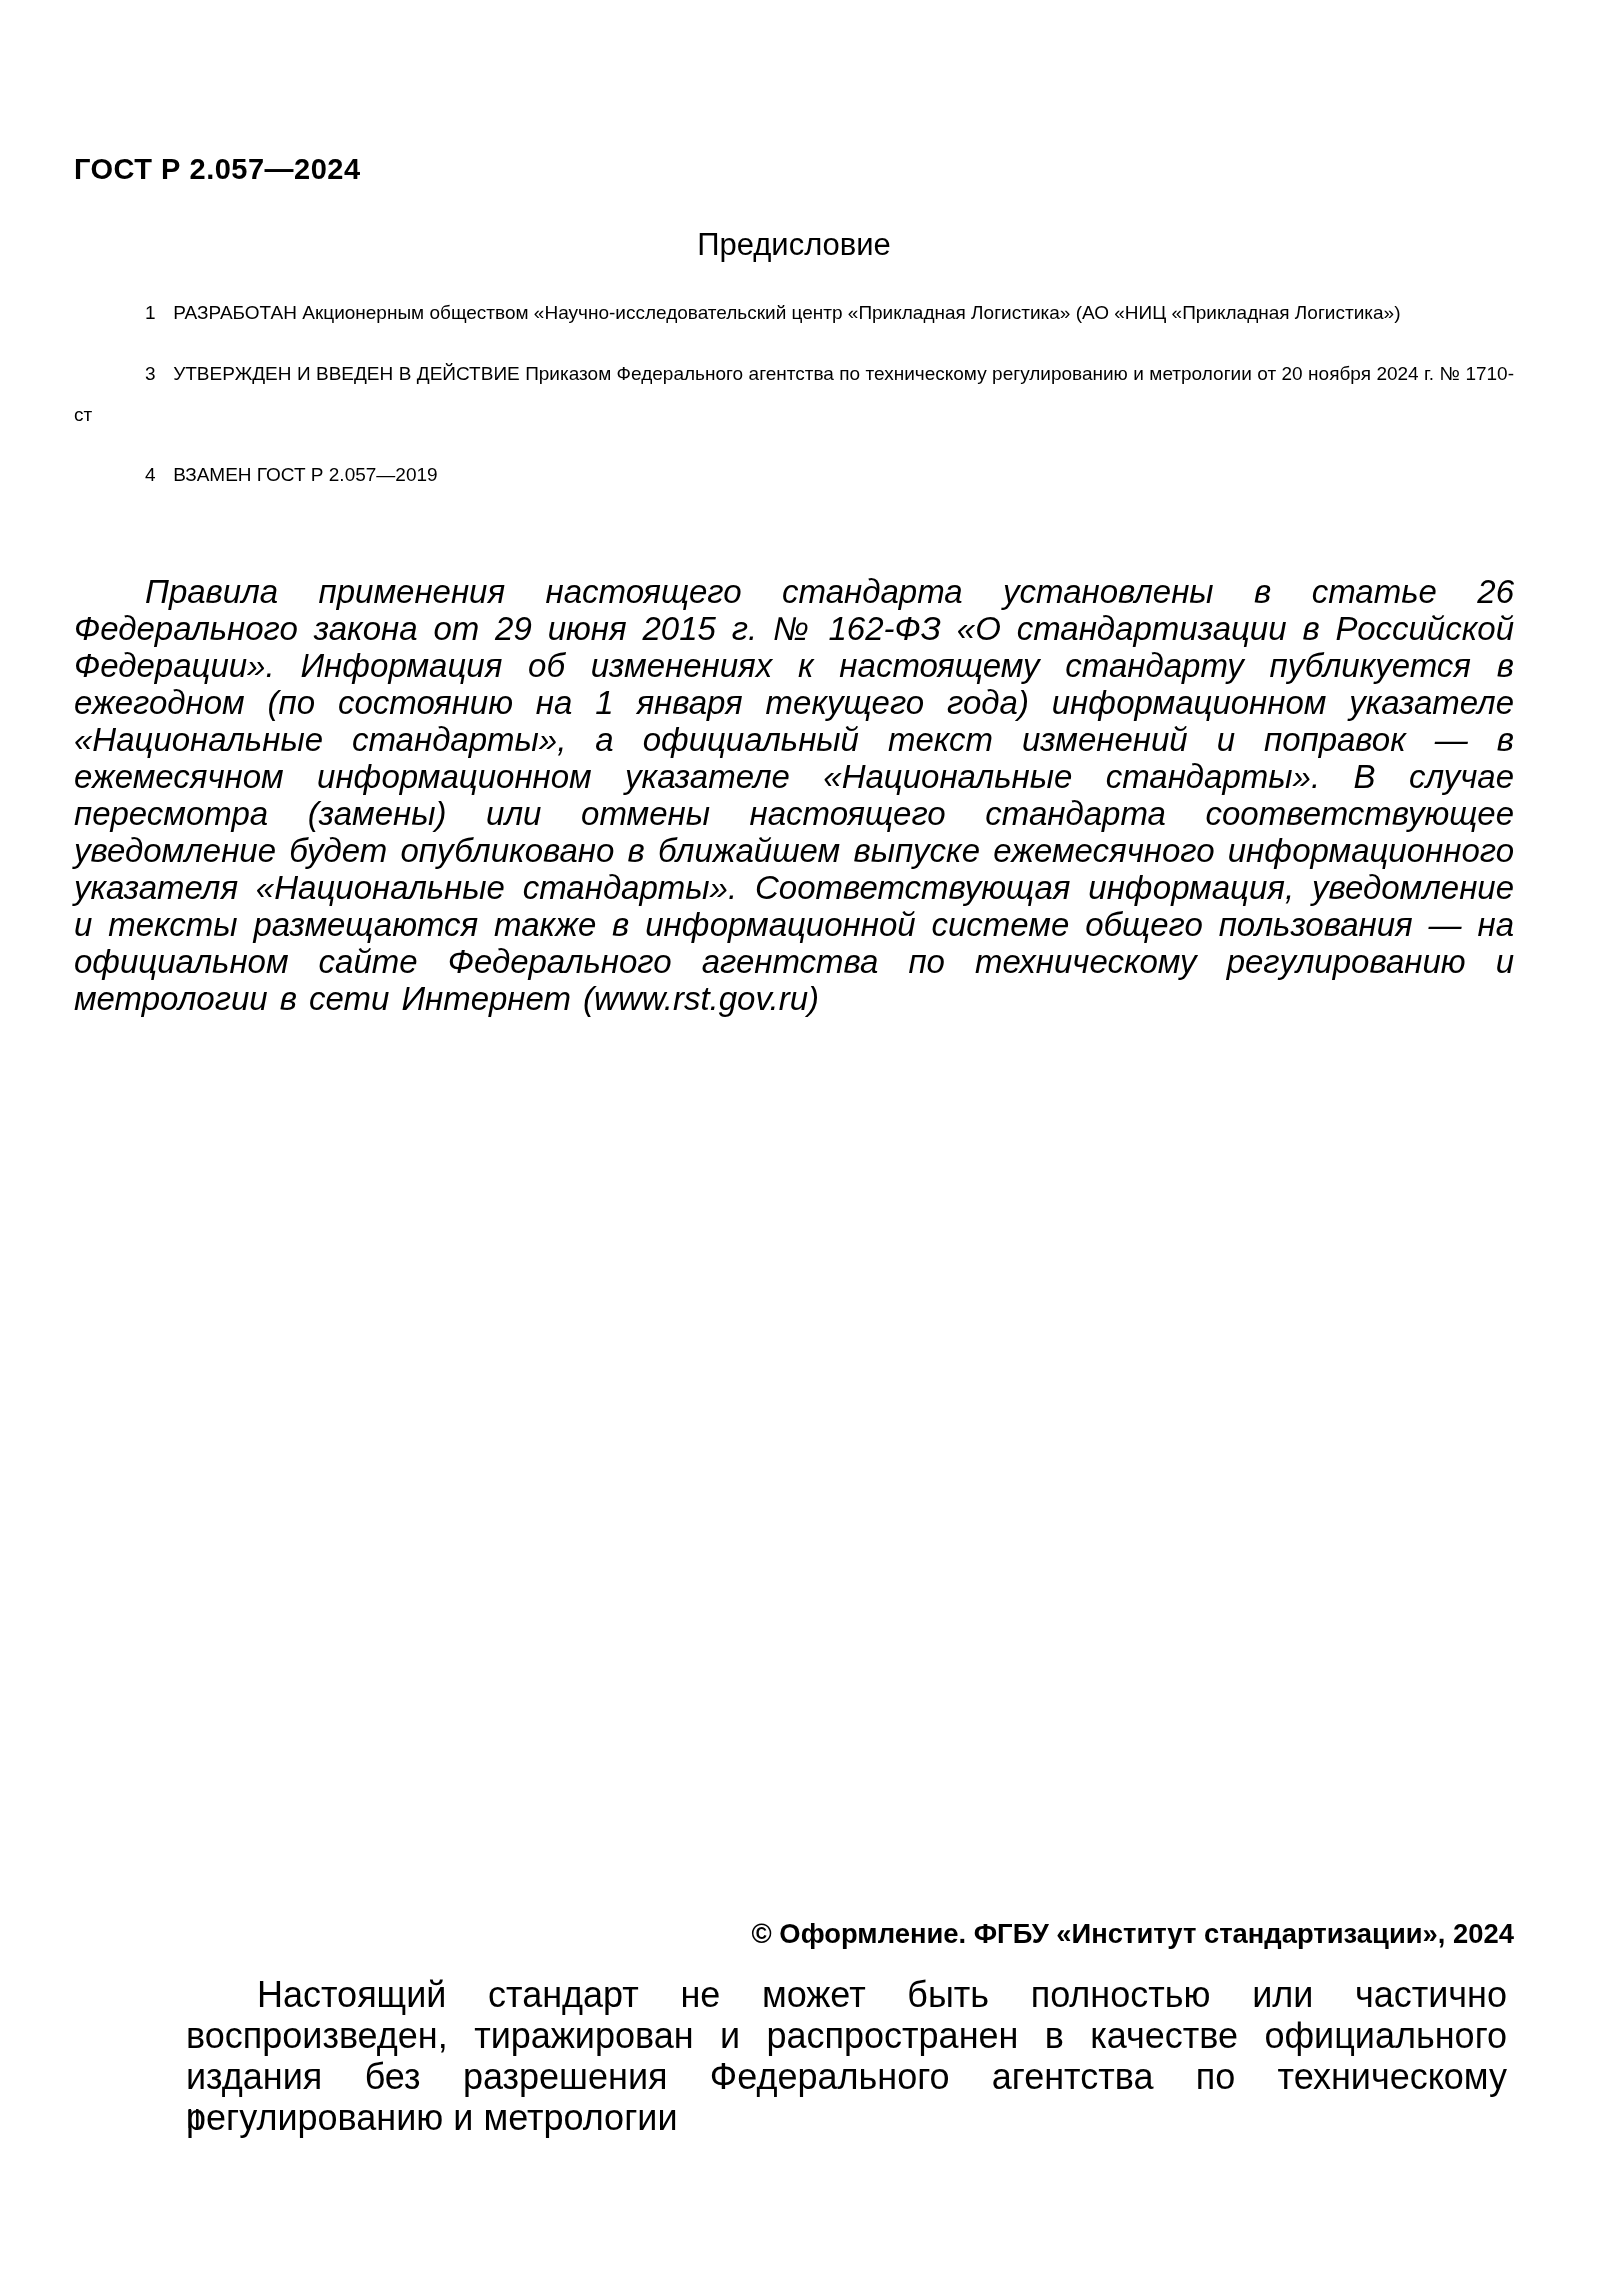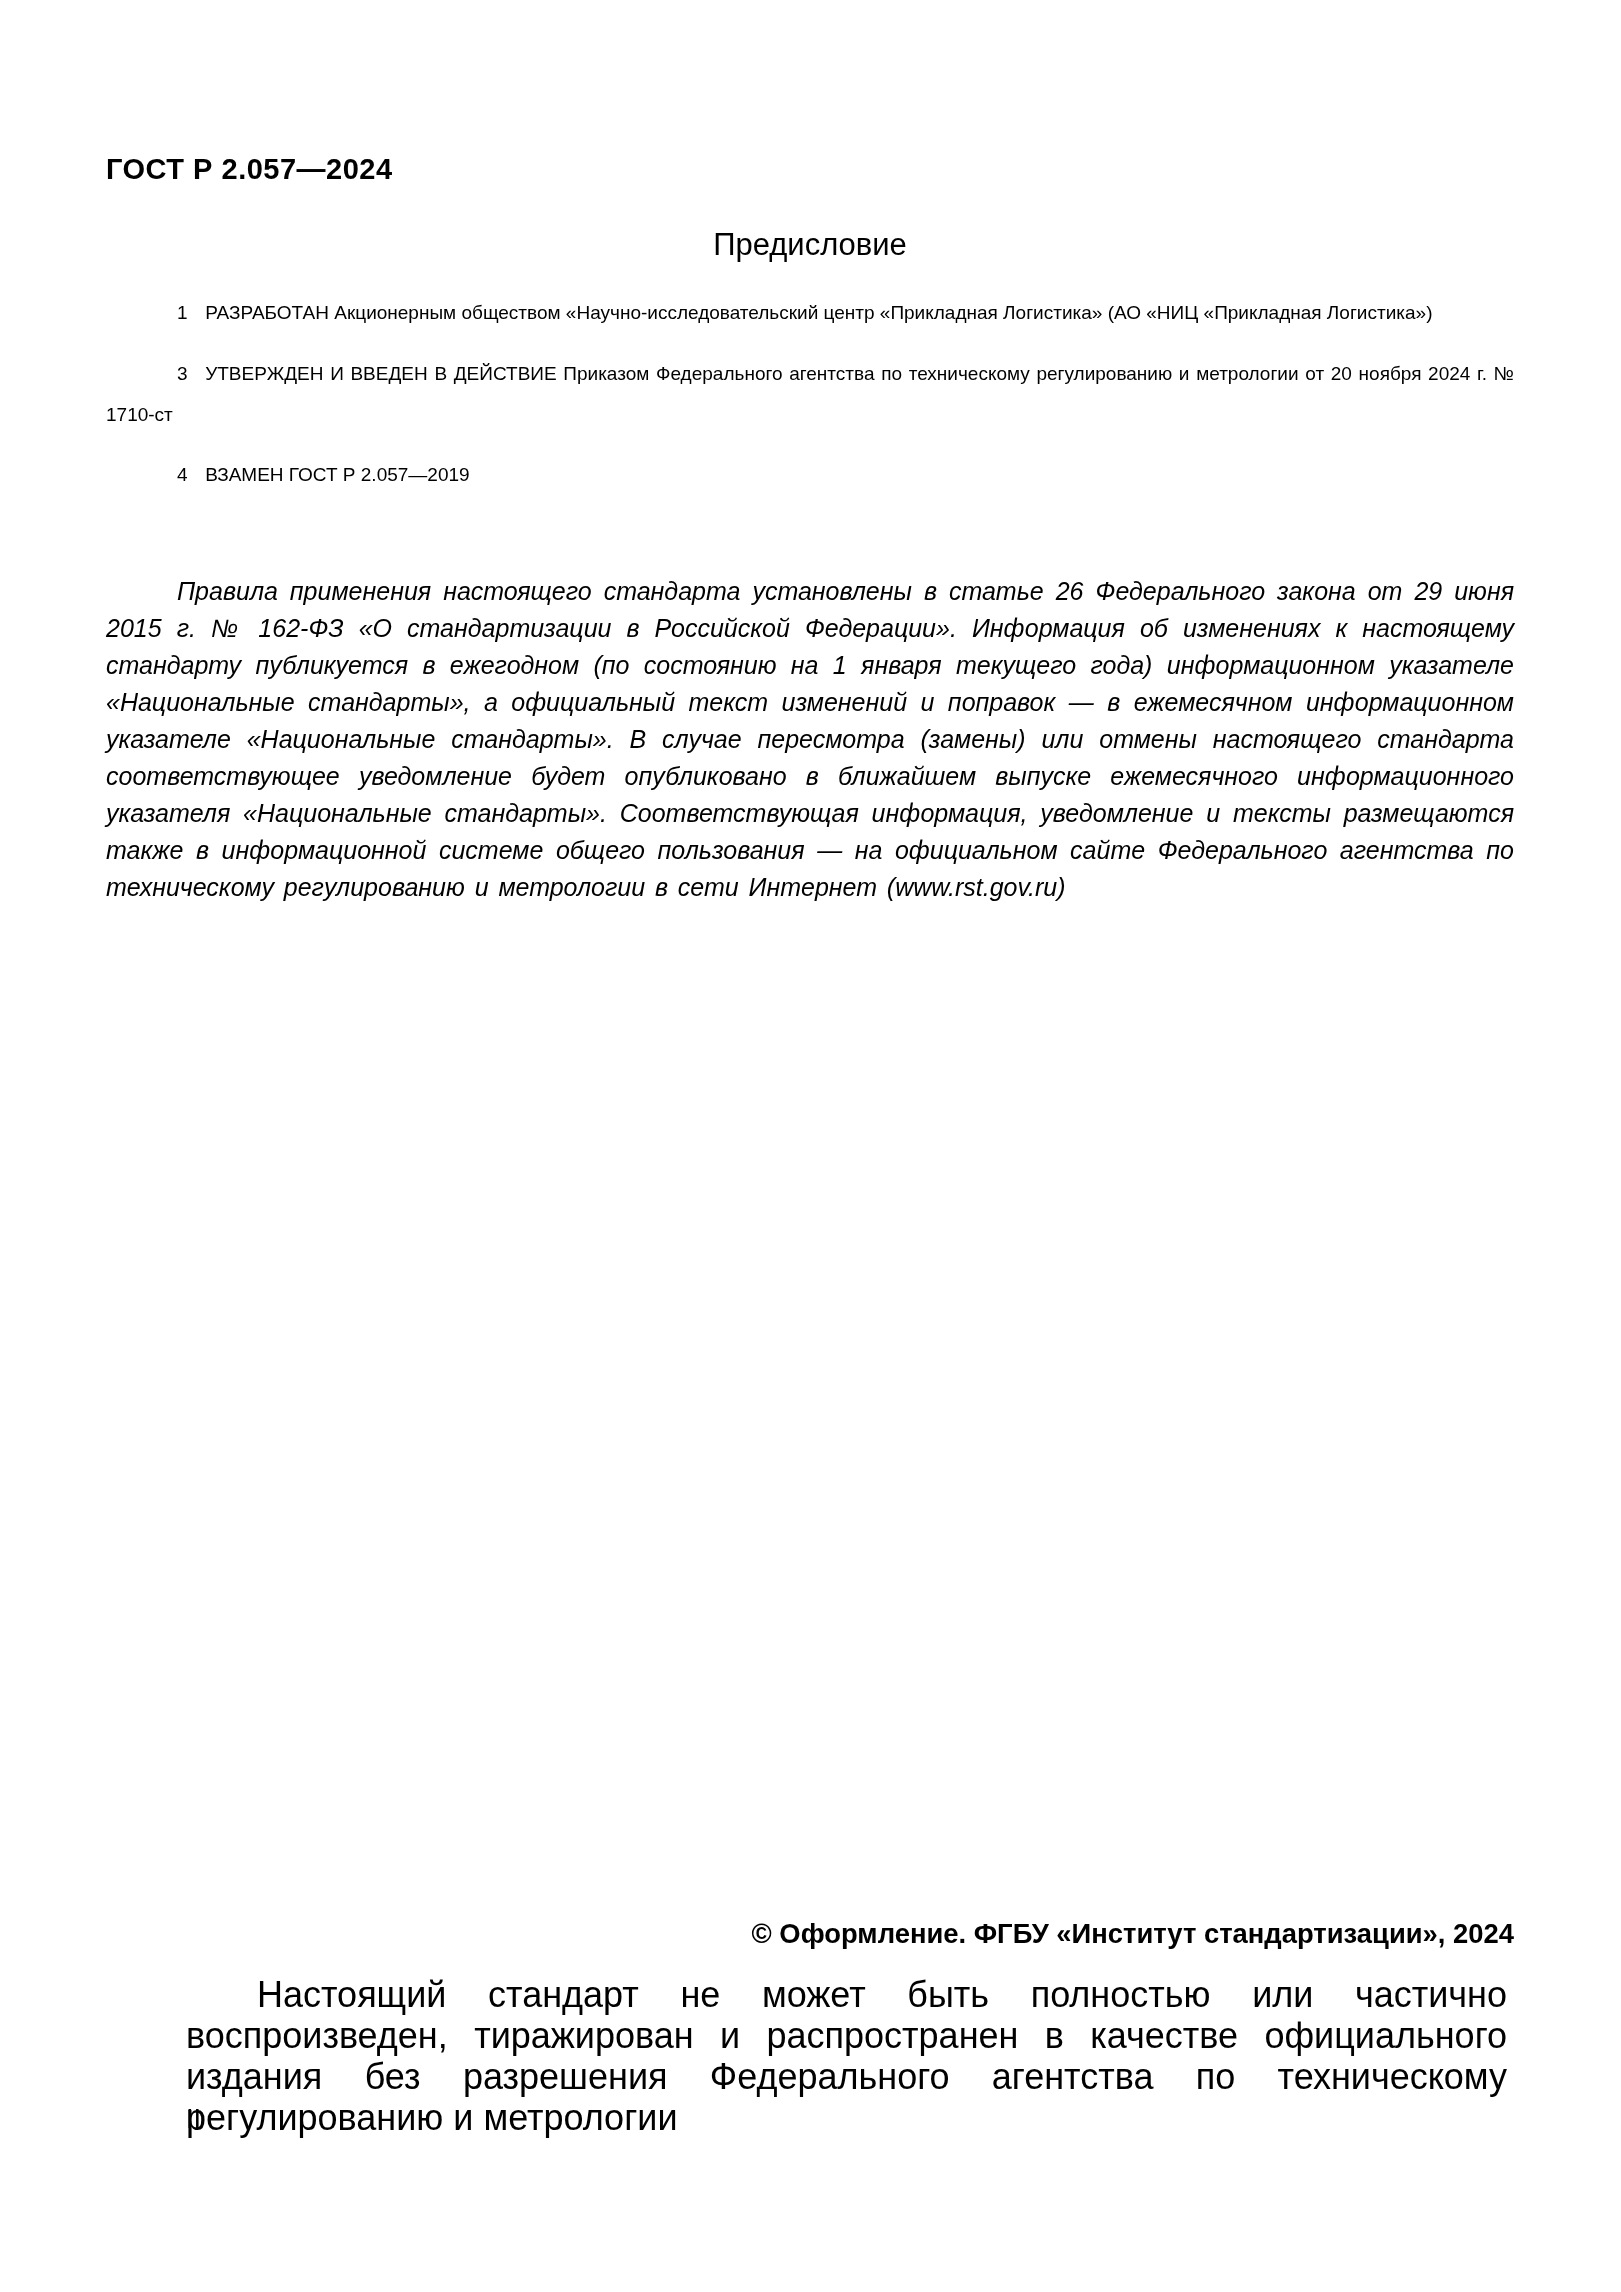--- a/index.html
+++ b/index.html
@@ -5,21 +5,21 @@
     * { margin: 0; padding: 0; box-sizing: border-box; }
     html, body { background: #ffffff; }
     .page {
       width: 1621px;
       height: 2293px;
       background: #ffffff;
       color: #000000;
       font-family: "Liberation Sans", sans-serif;
       position: relative;
       overflow: hidden;
-      padding: 152px 107px 0 106px;
+      padding: 152px 107px 0 74px;
     }
     .doc-code {
       font-size: 29px;
       font-weight: bold;
       line-height: 35px;
       letter-spacing: 0.5px;
     }
     .title {
       font-size: 31px;
       font-weight: normal;
@@ -30,21 +30,21 @@
     .para {
       font-size: 19px;
       line-height: 41px;
       text-align: justify;
       text-indent: 71px;
       margin-top: 19.6px;
     }
     .para-first { margin-top: 29px; }
     .item-num { padding-right: 17.6px; }
     .legal {
-      font-size: 25px;
+      font-size: 33px;
       font-style: italic;
       line-height: 37px;
       text-align: justify;
       text-indent: 71px;
       margin-top: 78px;
       word-spacing: 2.9px;
     }
     .copyright {
       position: absolute;
       top: 1913px;

